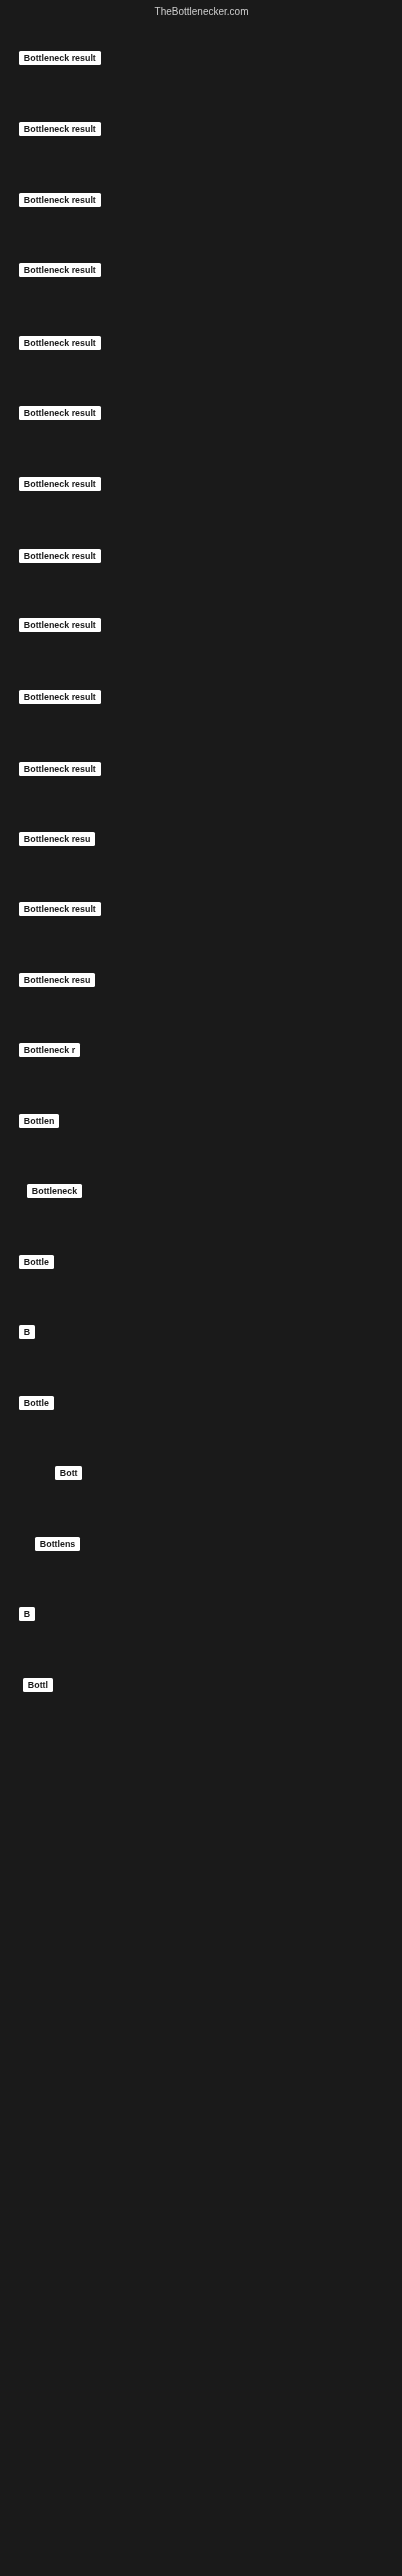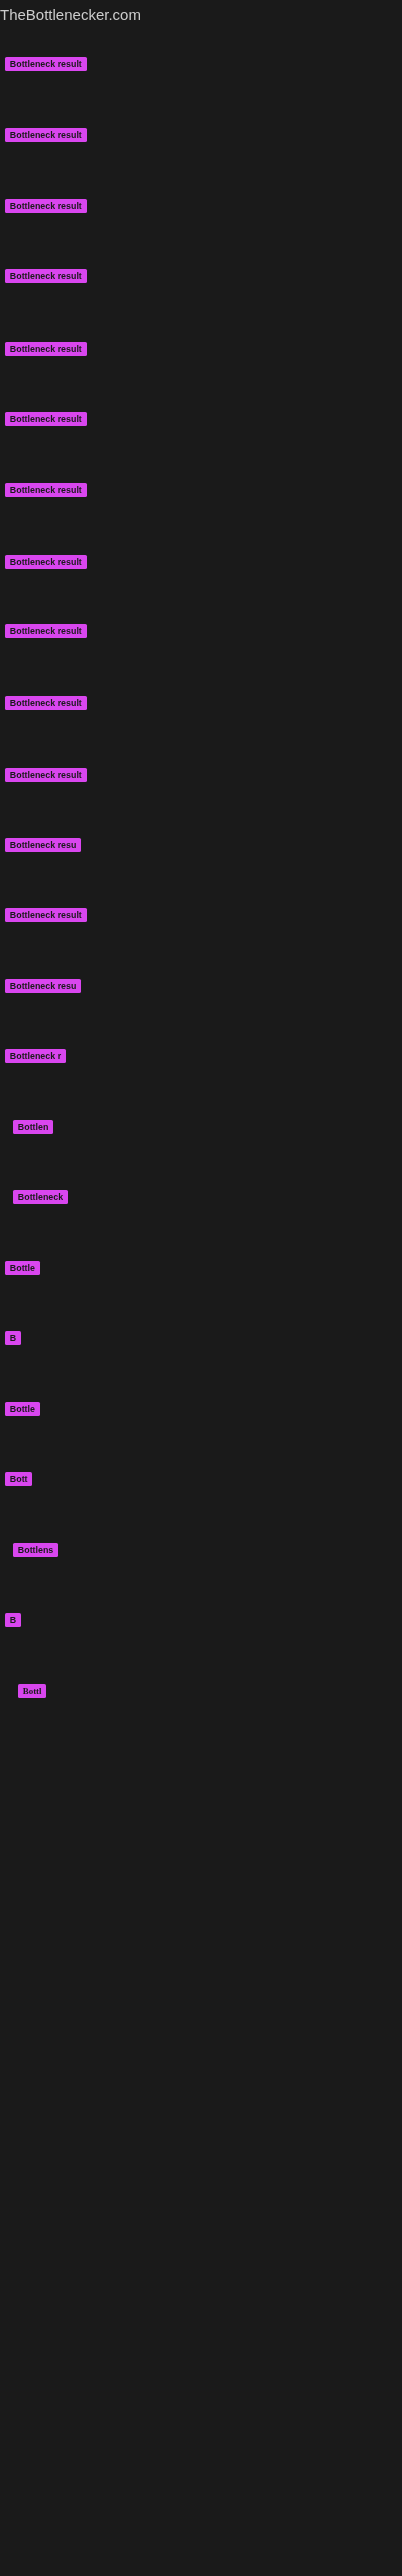--- a/index.html
+++ b/index.html
@@ -10,35 +10,35 @@
 
     body {
       width: 403px;
       min-height: 2576px;
       background-color: #1a1a1a;
       font-family: Arial, sans-serif;
       position: relative;
     }
 
     .site-header {
-      text-align: left;
+      text-align: center;
       padding: 6.4px 0 3.2px 0;
       color: #cccccc;
-      font-size: 15px;
+      font-size: 10px;
     }
 
     .bottleneck-badge {
       display: inline-block;
-      background-color: #d946ef;
+      background-color: #ffffff;
       color: #1a1a1a;
       font-size: 8.9px;
       font-weight: bold;
       padding: 2.4px 4.8px;
       border-radius: 1.6px;
-      margin-left: 5px;
+      margin-left: 19px;
       white-space: nowrap;
       overflow: hidden;
     }
 
     .items-container {
       padding-top: 1.6px;
     }
   </style>
 </head>
 <body>
@@ -56,23 +56,23 @@
     <div style="position: absolute; top: 385px; left: 0px;"><span class="bottleneck-badge">Bottleneck result</span></div>
     <div style="position: absolute; top: 456px; left: 0px;"><span class="bottleneck-badge">Bottleneck result</span></div>
     <div style="position: absolute; top: 528px; left: 0px;"><span class="bottleneck-badge">Bottleneck result</span></div>
     <div style="position: absolute; top: 597px; left: 0px;"><span class="bottleneck-badge">Bottleneck result</span></div>
     <div style="position: absolute; top: 669px; left: 0px;"><span class="bottleneck-badge">Bottleneck result</span></div>
     <div style="position: absolute; top: 741px; left: 0px;"><span class="bottleneck-badge">Bottleneck result</span></div>
     <div style="position: absolute; top: 811px; left: 0px;"><span class="bottleneck-badge">Bottleneck resu</span></div>
     <div style="position: absolute; top: 881px; left: 0px;"><span class="bottleneck-badge">Bottleneck result</span></div>
     <div style="position: absolute; top: 952px; left: 0px;"><span class="bottleneck-badge">Bottleneck resu</span></div>
     <div style="position: absolute; top: 1022px; left: 0px; text-decoration: underline;"><span class="bottleneck-badge">Bottleneck r</span></div>
-    <div style="position: absolute; top: 1093px; left: 8px;"><span class="bottleneck-badge">Bottlen</span></div>
+    <div style="position: absolute; top: 1093px; left: 0px;"><span class="bottleneck-badge">Bottlen</span></div>
     <div style="position: absolute; top: 1163px; left: 8px;"><span class="bottleneck-badge">Bottleneck</span></div>
     <div style="position: absolute; top: 1234px; left: 0px;"><span class="bottleneck-badge">Bottle</span></div>
     <div style="position: absolute; top: 1304px; left: 0px;"><span class="bottleneck-badge">B</span></div>
     <div style="position: absolute; top: 1375px; left: 0px;"><span class="bottleneck-badge">Bottle</span></div>
-    <div style="position: absolute; top: 1445px; left: 0px;"><span class="bottleneck-badge">Bott</span></div>
-    <div style="position: absolute; top: 1516px; left: 8px;"><span class="bottleneck-badge">Bottlens</span></div>
+    <div style="position: absolute; top: 1445px; left: 0px; padding-left: 36px;"><span class="bottleneck-badge">Bott</span></div>
+    <div style="position: absolute; top: 1516px; left: 16px;"><span class="bottleneck-badge">Bottlens</span></div>
     <div style="position: absolute; top: 1586px; left: 0px;"><span class="bottleneck-badge">B</span></div>
-    <div style="position: absolute; top: 1657px; left: 13px; font-family: Liberation Serif, serif;"><span class="bottleneck-badge">Bottl</span></div>
+    <div style="position: absolute; top: 1657px; left: 4px;"><span class="bottleneck-badge">Bottl</span></div>
   </div>
 
 
 </body></html>

